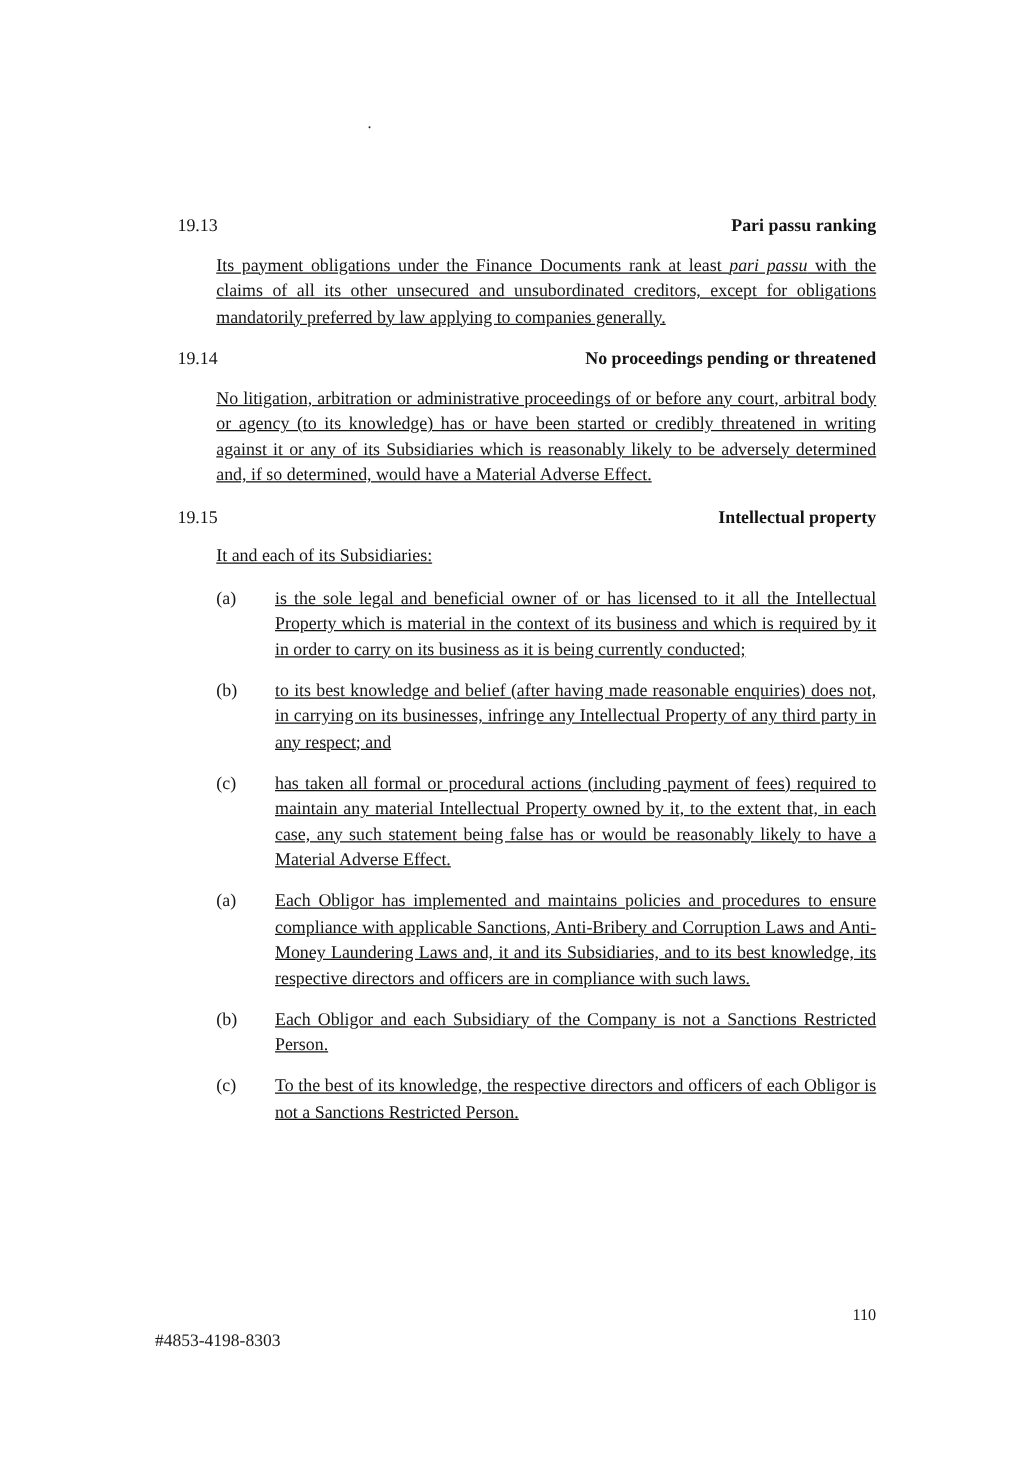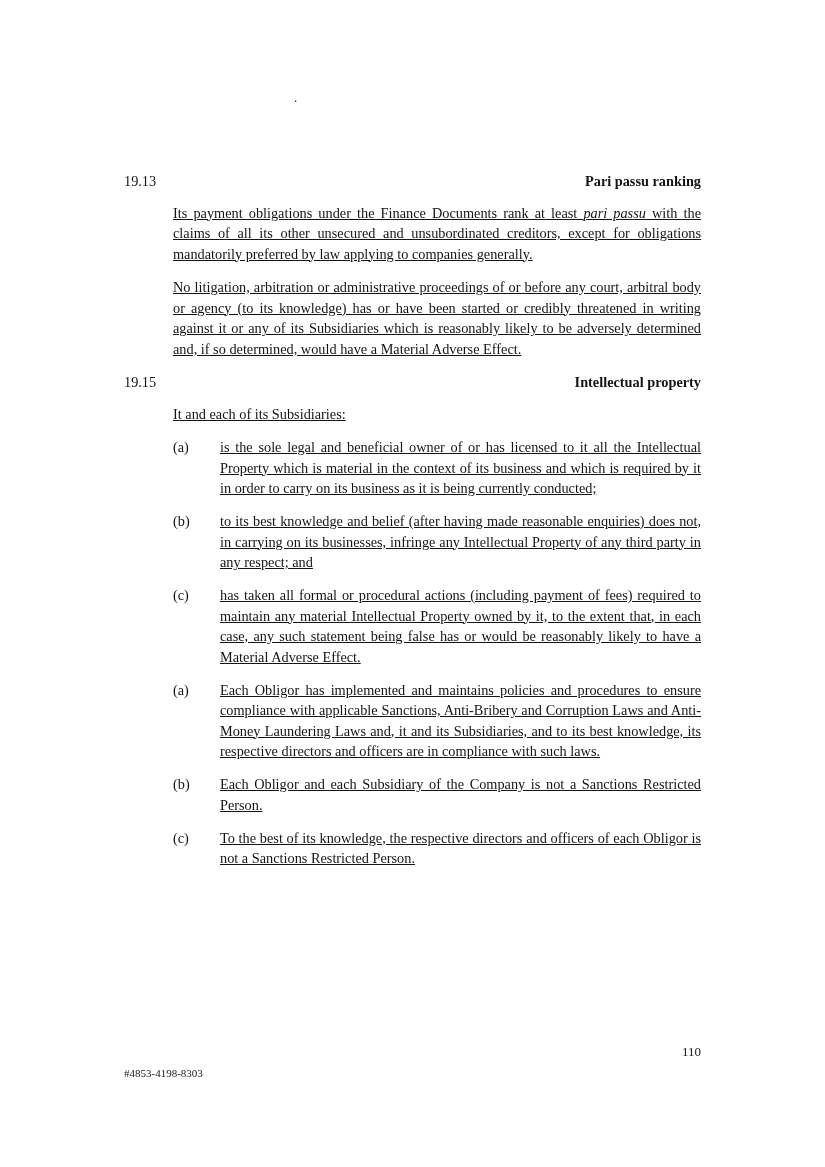--- a/index.html
+++ b/index.html
@@ -31,20 +31,21 @@
     left: 124px;
     width: 577px;
   }
   .section-head {
     display: flex;
     margin-bottom: 11px;
   }
   .sec-num {
     flex: 0 0 49px;
     font-weight: normal;
+    margin-left: 18px;
   }
   .sec-title {
     font-weight: bold;
     width: 528px;
     text-align: right;
   }
   .sec-para {
     margin-left: 49px;
     width: 528px;
     text-align: justify;
@@ -70,21 +71,21 @@
     top: 1046px;
     right: 124px;
     font-size: 13px;
     line-height: 12px;
     color: #1a1a1a;
   }
   .doc-id {
     position: absolute;
     top: 1067px;
     left: 124px;
-    font-size: 11px;
+    font-size: 14px;
     line-height: 13px;
     color: #1a1a1a;
   }
 </style>
 </head>
 <body>
 
 <div class="page">
 
   <span class="stray-dot">.</span>
@@ -93,20 +94,24 @@
 
     <div class="section">
       <div class="section-head">
         <span class="sec-num">19.13</span>
         <span class="sec-title">Pari passu ranking</span>
       </div>
       <div class="sec-para"><span>Its payment obligations under the Finance Documents rank at least </span><i>pari passu</i><span> with the claims of all its other unsecured and unsubordinated creditors, except for obligations mandatorily preferred by law applying to companies generally.</span></div>
     </div>
 
     <div class="section">
+      <div class="section-head">
+        <span class="sec-num">19.14</span>
+        <span class="sec-title">No proceedings pending or threatened</span>
+      </div>
       <div class="sec-para">No litigation, arbitration or administrative proceedings of or before any court, arbitral body or agency (to its knowledge) has or have been started or credibly threatened in writing against it or any of its Subsidiaries which is reasonably likely to be adversely determined and, if so determined, would have a Material Adverse Effect.</div>
     </div>
 
     <div class="section">
       <div class="section-head">
         <span class="sec-num">19.15</span>
         <span class="sec-title">Intellectual property</span>
       </div>
       <div class="sec-para">It and each of its Subsidiaries:</div>
 

